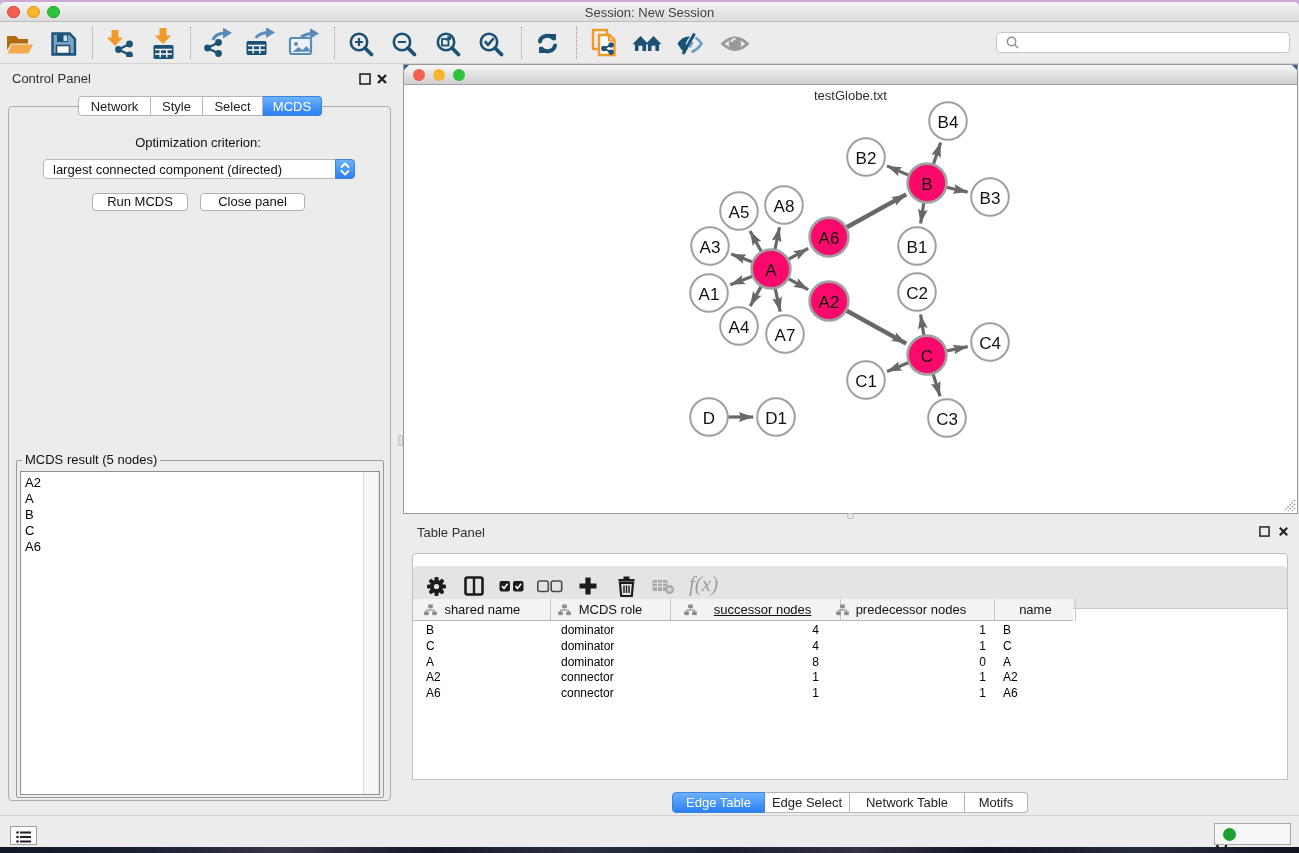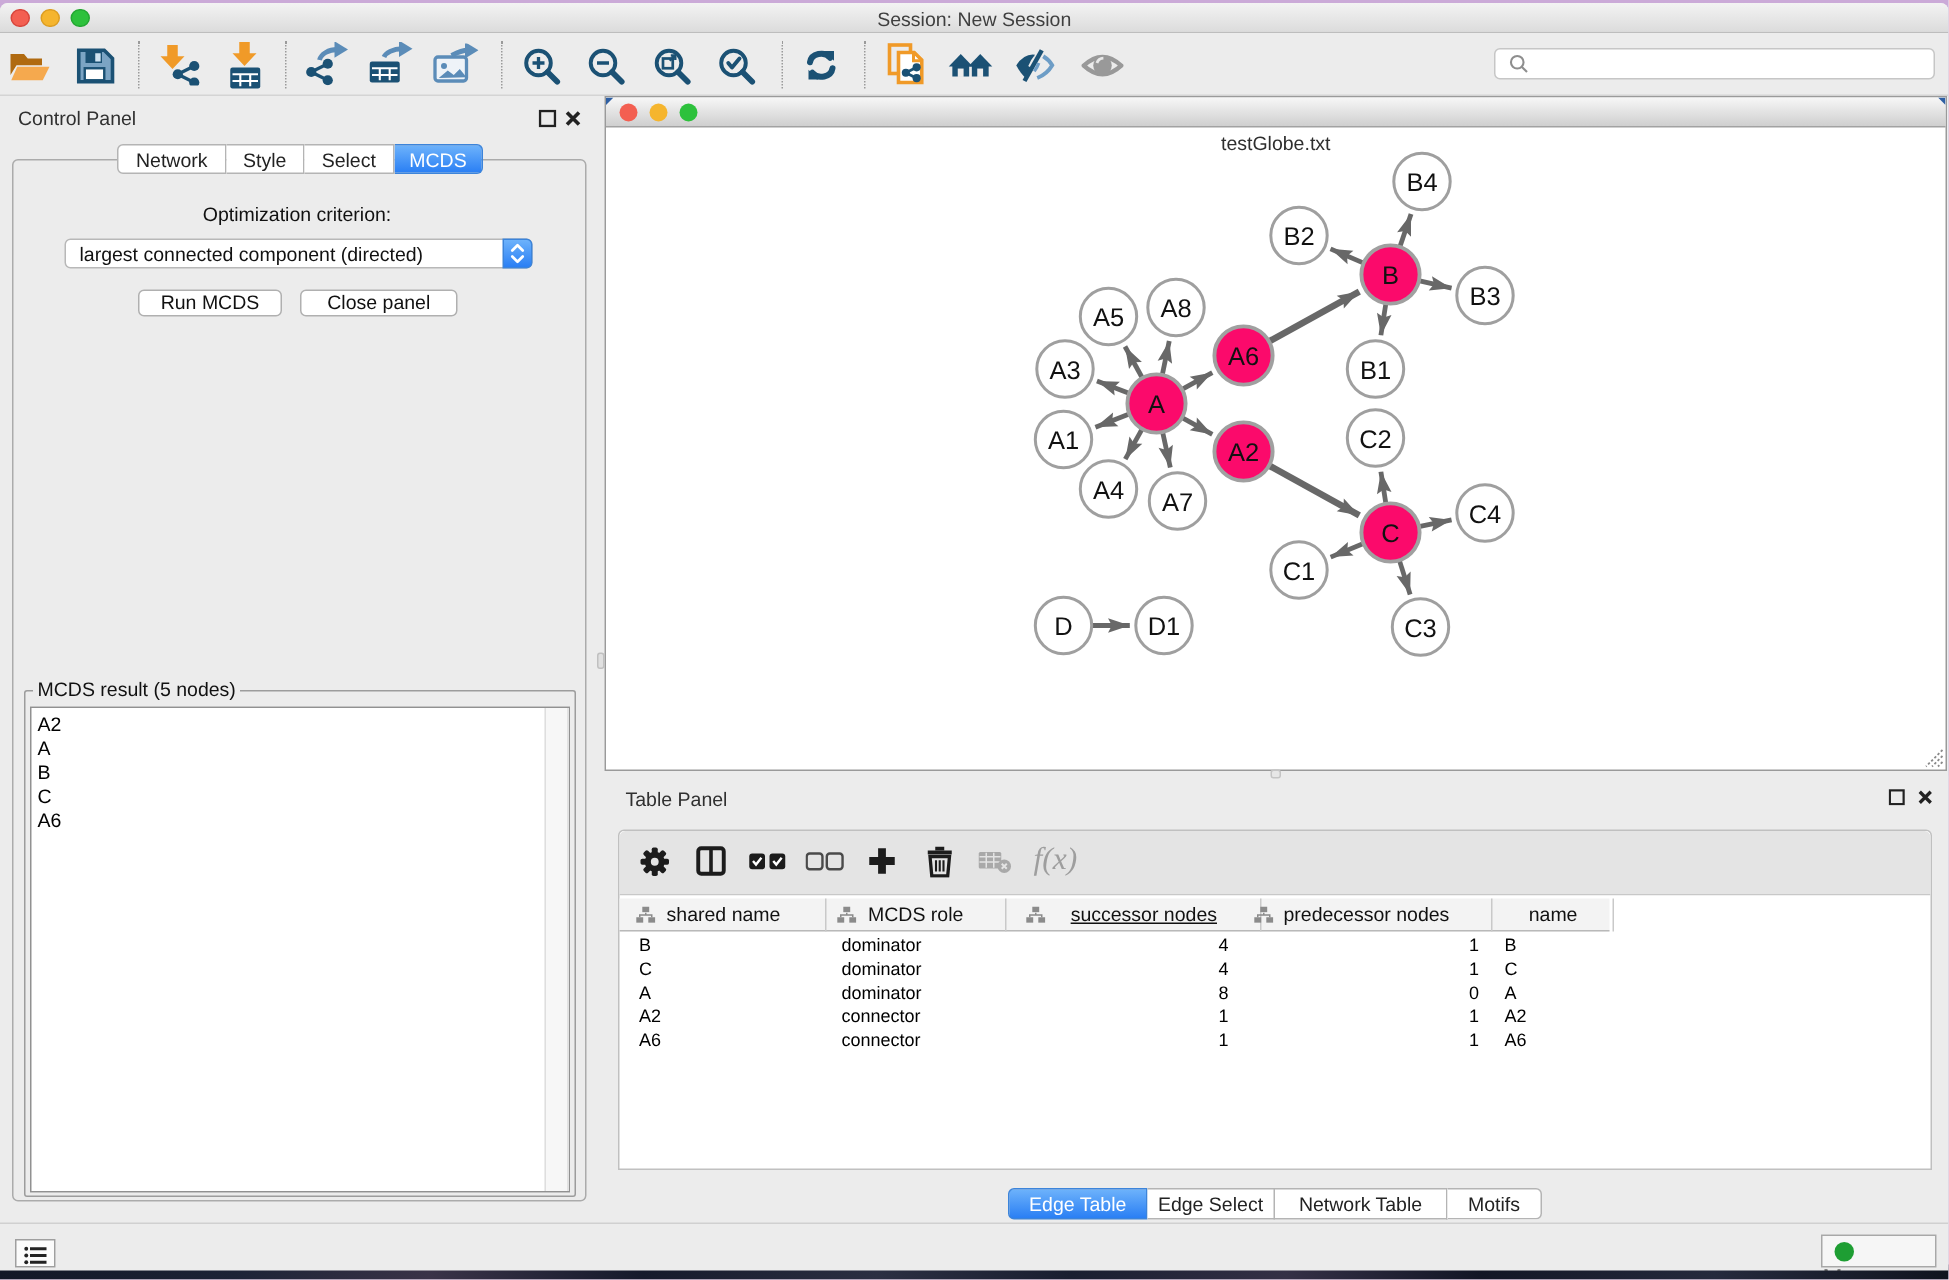--- a/index.html
+++ b/index.html
@@ -45,21 +45,21 @@
 
 #netwin { position:absolute; left:403px; top:62px; width:895px; height:450px; background:#fff; border:1px solid #9a9a9a; }
 #netwin-tb { position:absolute; left:0; top:0; width:100%; height:20px; background:linear-gradient(#f7f7f7,#cfcfcf); border-bottom:1px solid #a2a2a2; }
 #netwin-tb .tl { position:absolute; top:4px; width:12px; height:12px; border-radius:50%; }
 #netwin-title { position:absolute; top:3px; width:100%; text-align:center; font-size:13px; color:#2e2e2e;margin-top:20px; }
 
 
 #tpanel { position:absolute; left:396px; top:515px; width:903px; height:300px; background:#ececec; }
 #tpanel-title { position:absolute; left:21px; top:8px; font-size:13px; color:#303030; }
 #tbox { position:absolute; left:16px; top:36px; width:876px; height:227px; border:1px solid #c0c0c0; border-radius:4px 4px 0 0; background:#fff; }
-#ttoolbar { position:absolute; left:0; top:0; width:100%; height:43px; background:#e4e4e4; border-bottom:1px solid #c8c8c8; border-radius:4px 4px 0 0; }
+#ttoolbar { position:absolute; left:0; top:12px; width:100%; height:43px; background:#e4e4e4; border-bottom:1px solid #c8c8c8; border-radius:4px 4px 0 0; }
 #thead { position:absolute; left:0; top:45px; width:660px; height:22px; background:#f3f3f3; border-bottom:1px solid #b9b9b9; font-size:13px; color:#111; }
 .hcell { position:absolute; top:0; height:22px; border-right:1px solid #c9c9c9; text-align:center; line-height:22px; }
 .trow { position:absolute; font-size:12px; color:#000; }
 #tabbar2 { position:absolute; left:276px; top:275px; height:21px; display:flex; font-size:13px; }
 
 
 #statusbar { position:absolute; left:0; top:813px; width:1299px; height:30px; background:#ececec; border-top:1px solid #d0d0d0; }
 #hambtn { position:absolute; left:10px; top:10px; width:27px; height:19px; background:#fbfbfb; border:1px solid #9f9f9f; }
 #membtn { position:absolute; left:1214px; top:7px; width:77px; height:22px; background:#f6f6f6; border:1px solid #a8a8a8; font-size:16px; color:#111; }
 </style>

